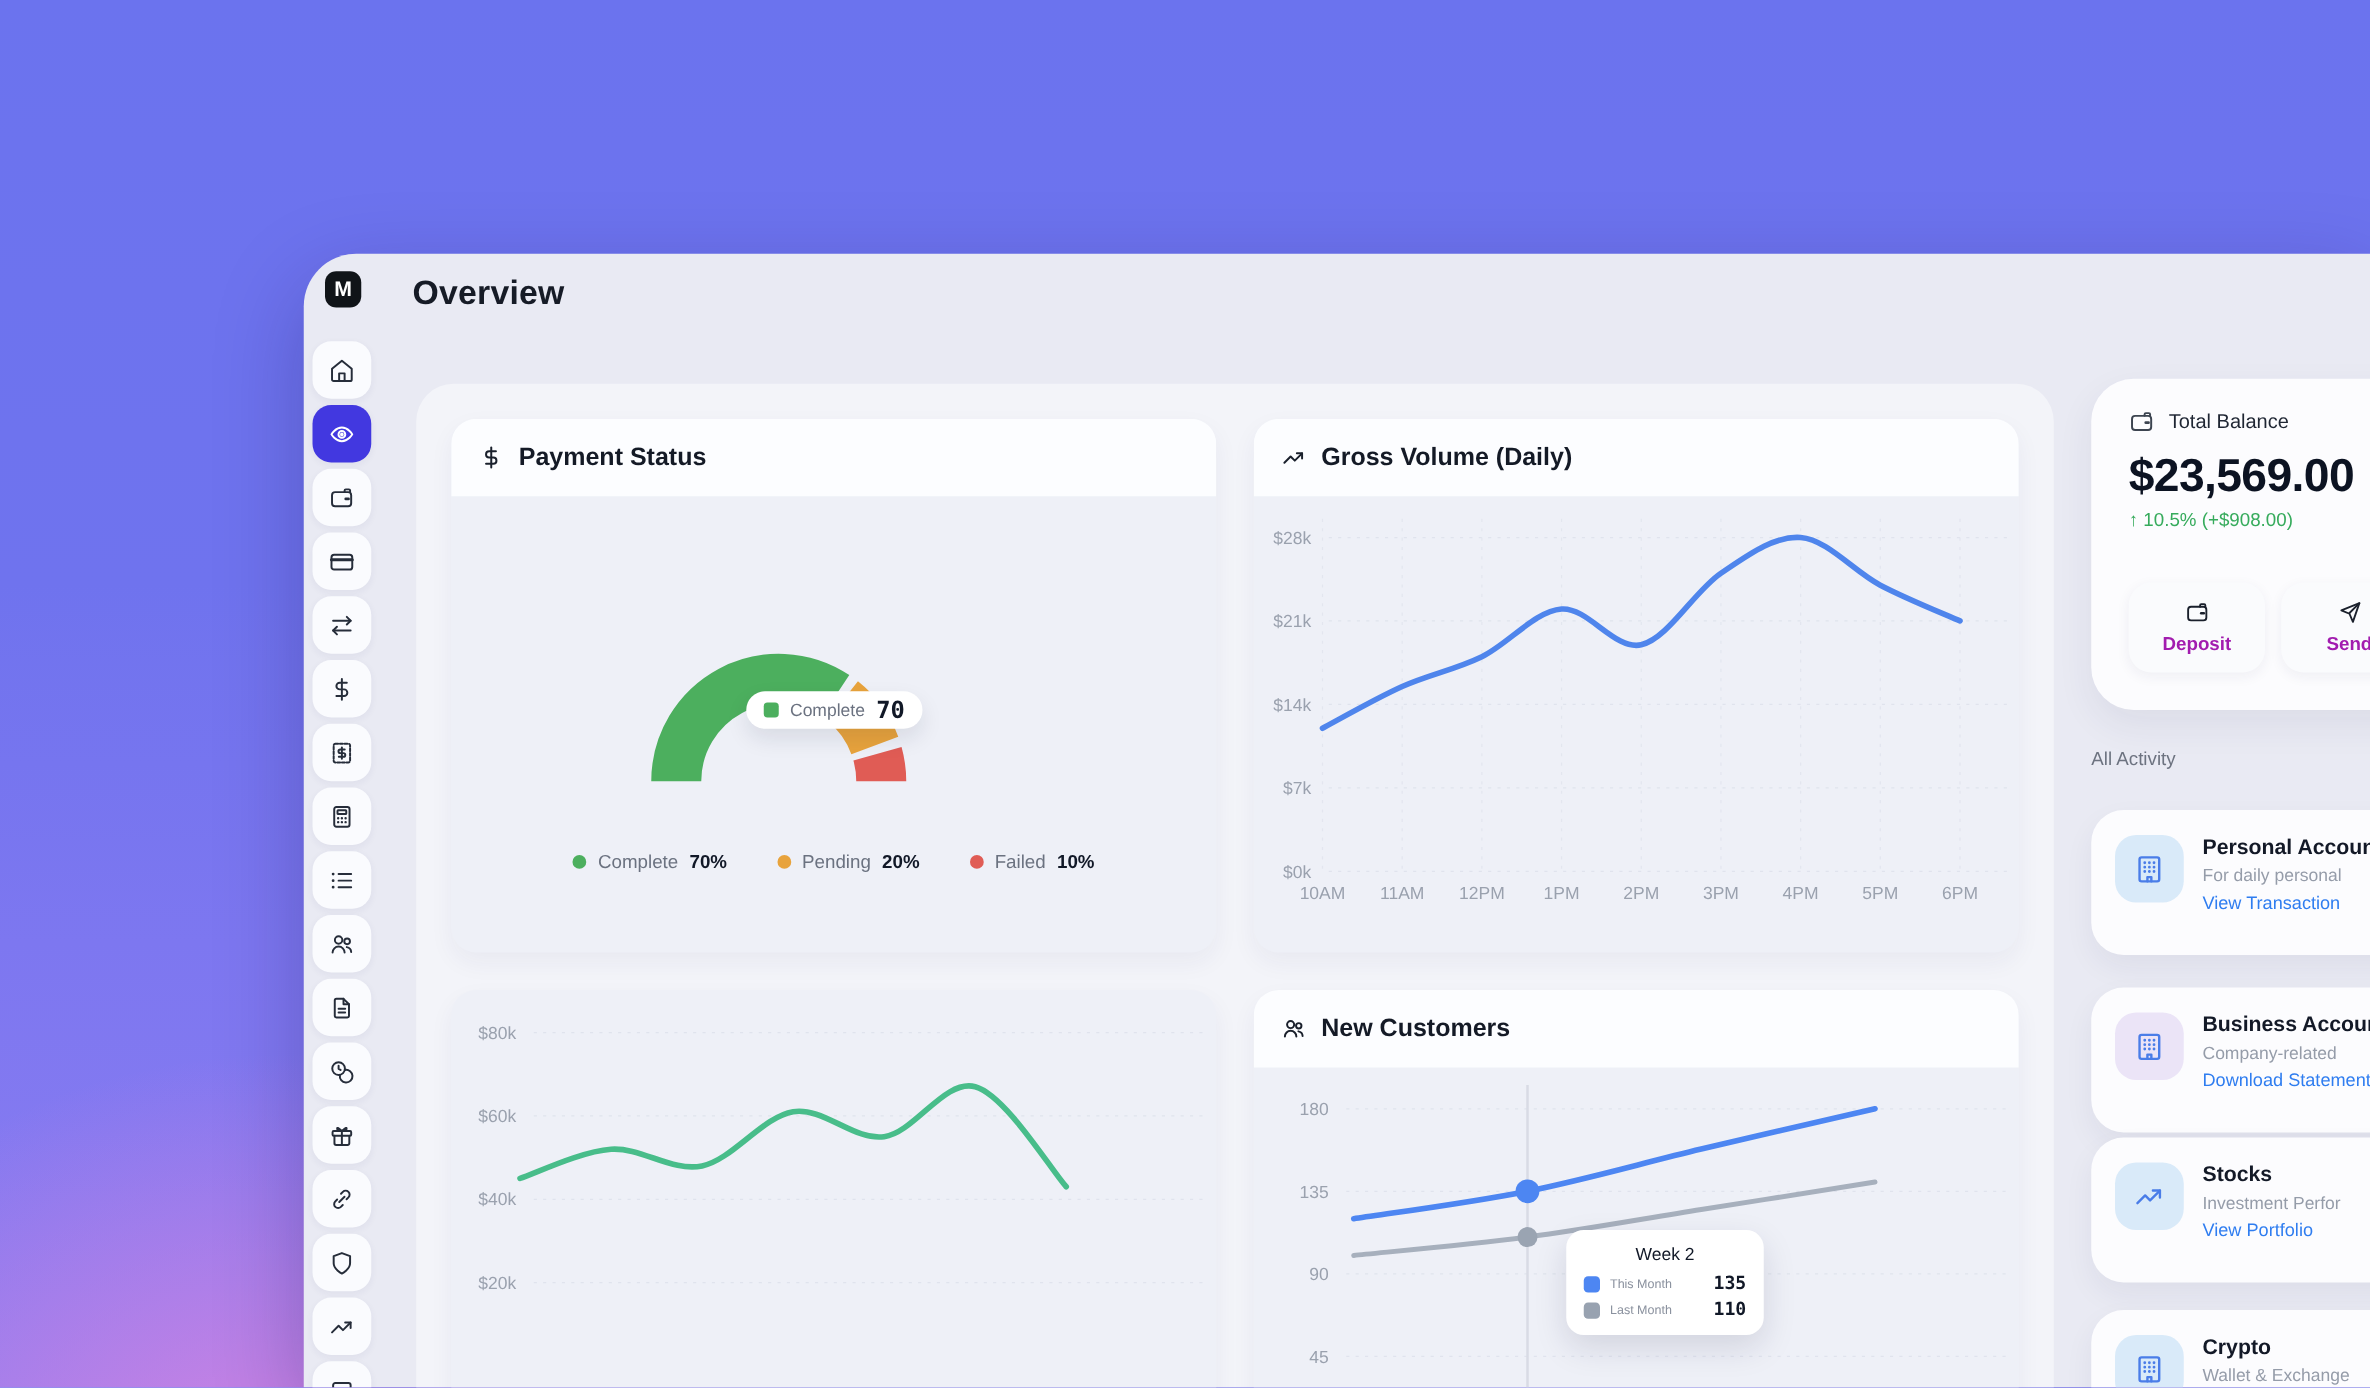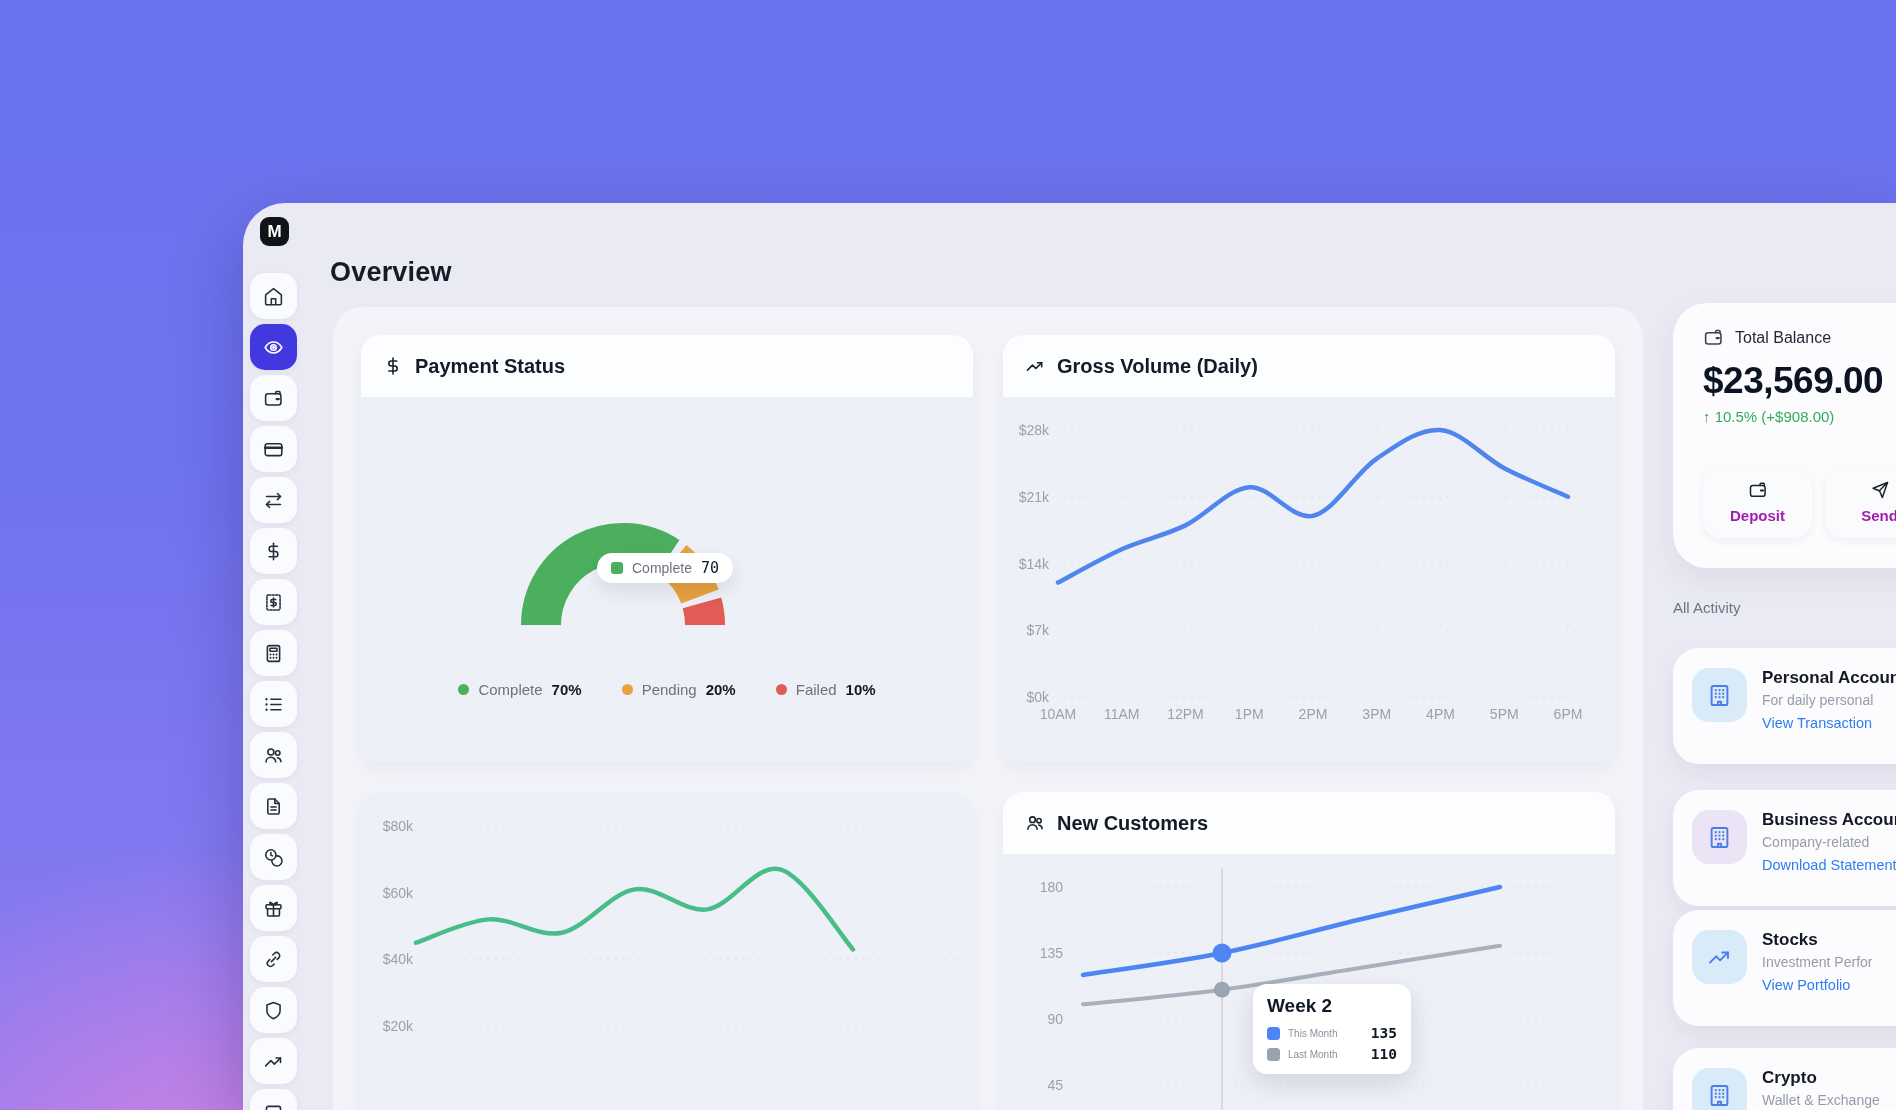--- a/index.html
+++ b/index.html
@@ -6,21 +6,21 @@
   *{box-sizing:border-box;}
   #screen{position:relative;width:1896px;height:1110px;overflow:hidden;
     background:
       radial-gradient(700px 560px at 230px 1190px, rgba(214,131,224,.95) 0%, rgba(214,131,224,0) 62%),
       linear-gradient(180deg,#6b73ee 0%,#6f73ee 42%,#7d77f0 68%,#8b7cf1 100%);}
   
   .app-card{position:absolute;left:243px;top:203px;width:1653px;height:907px;
     background:#e9eaf3;border-top-left-radius:42px;box-shadow:0 24px 70px rgba(25,18,90,.28);}
   .logo{position:absolute;left:17px;top:14px;width:29px;height:29px;border-radius:9px;background:#101418;
     color:#fff;display:flex;align-items:center;justify-content:center;font-size:17px;font-weight:700;}
-  .page-title{position:absolute;left:87px;top:16px;font-size:27px;font-weight:700;color:#161b26;letter-spacing:.2px;margin-top:38px;}
+  .page-title{position:absolute;left:87px;top:16px;font-size:27px;font-weight:700;color:#161b26;letter-spacing:.2px;}
   
   .sidebar{position:absolute;left:7px;top:70px;width:47px;display:flex;flex-direction:column;gap:5px;}
   .side-btn{width:47px;height:46px;border-radius:15px;background:#fafbfe;display:flex;align-items:center;justify-content:center;
     box-shadow:0 2px 6px rgba(40,40,90,.05);cursor:pointer;}
   .side-btn svg{width:21px;height:21px;stroke:#262d3a;stroke-width:1.8;fill:none;stroke-linecap:round;stroke-linejoin:round;}
   .side-btn.active{background:#4238e0;}
   .side-btn.active svg{stroke:#ffffff;}
   
   .charts-panel{position:absolute;left:90px;top:104px;width:1310px;height:850px;background:#f3f4f9;border-radius:30px;}
   .chart-card{position:absolute;width:612px;height:427px;border-radius:20px;background:#eef0f7;overflow:hidden;
@@ -28,31 +28,31 @@
   .chart-card .c-head{height:62px;background:#fcfdff;display:flex;align-items:center;gap:12px;padding:0 22px;}
   .c-head svg{width:20px;height:20px;stroke:#1a202c;stroke-width:1.9;fill:none;stroke-linecap:round;stroke-linejoin:round;}
   .c-title{font-size:20px;font-weight:700;color:#141a26;}
   .c-body{position:relative;width:100%;height:365px;}
   .axis-text{font-size:14px;fill:#9aa1ae;}
   
   .pill{position:absolute;left:236px;top:156px;height:30px;background:#fff;border-radius:15px;display:flex;align-items:center;
     gap:9px;padding:0 14px;box-shadow:0 8px 18px rgba(20,25,60,.10);}
   .pill .sq{width:12px;height:12px;border-radius:3px;}
   .pill .lb{font-size:14px;color:#6b7280;}
-  .pill .vl{font-size:15px;font-weight:400;color:#111827;font-family:"DejaVu Sans Mono",monospace;}
+  .pill .vl{font-size:19px;font-weight:700;color:#111827;font-family:"DejaVu Sans Mono",monospace;}
   
   .legend{position:absolute;left:0;right:0;top:284px;display:flex;justify-content:center;gap:40px;}
   .leg-item{display:flex;align-items:center;gap:9px;}
   .leg-dot{width:11px;height:11px;border-radius:50%;}
   .leg-lb{font-size:15px;color:#6b7280;}
   .leg-vl{font-size:15px;font-weight:700;color:#111827;}
   
   .nc-tip{position:absolute;left:250px;top:130px;width:158px;background:#fff;border-radius:14px;
     box-shadow:0 10px 26px rgba(20,25,60,.13);padding:11px 14px 12px;}
-  .nc-tip .t{font-size:19px;font-weight:700;color:#111827;margin-bottom:8px;}
+  .nc-tip .t{font-size:14px;font-weight:400;color:#111827;margin-bottom:8px;text-align:center;}
   .nc-row{display:flex;align-items:center;gap:8px;margin-top:5px;}
   .nc-row .sq{width:13px;height:13px;border-radius:3.5px;flex:none;}
   .nc-row .lb{font-size:10px;color:#8a919e;}
   .nc-row .vl{font-size:14.5px;font-weight:700;color:#111827;font-family:"DejaVu Sans Mono",monospace;margin-left:auto;}
   
   .balance-card{position:absolute;left:1430px;top:100px;width:300px;height:265px;background:#fcfcfe;border-radius:34px;
     box-shadow:0 12px 30px rgba(40,40,90,.07);padding:24px 30px;}
   .tb-row{display:flex;align-items:center;gap:11px;}
   .tb-row svg{width:21px;height:21px;stroke:#3c4450;stroke-width:1.8;fill:none;stroke-linecap:round;stroke-linejoin:round;}
   .tb-label{font-size:16px;color:#1f2633;font-weight:500;}

